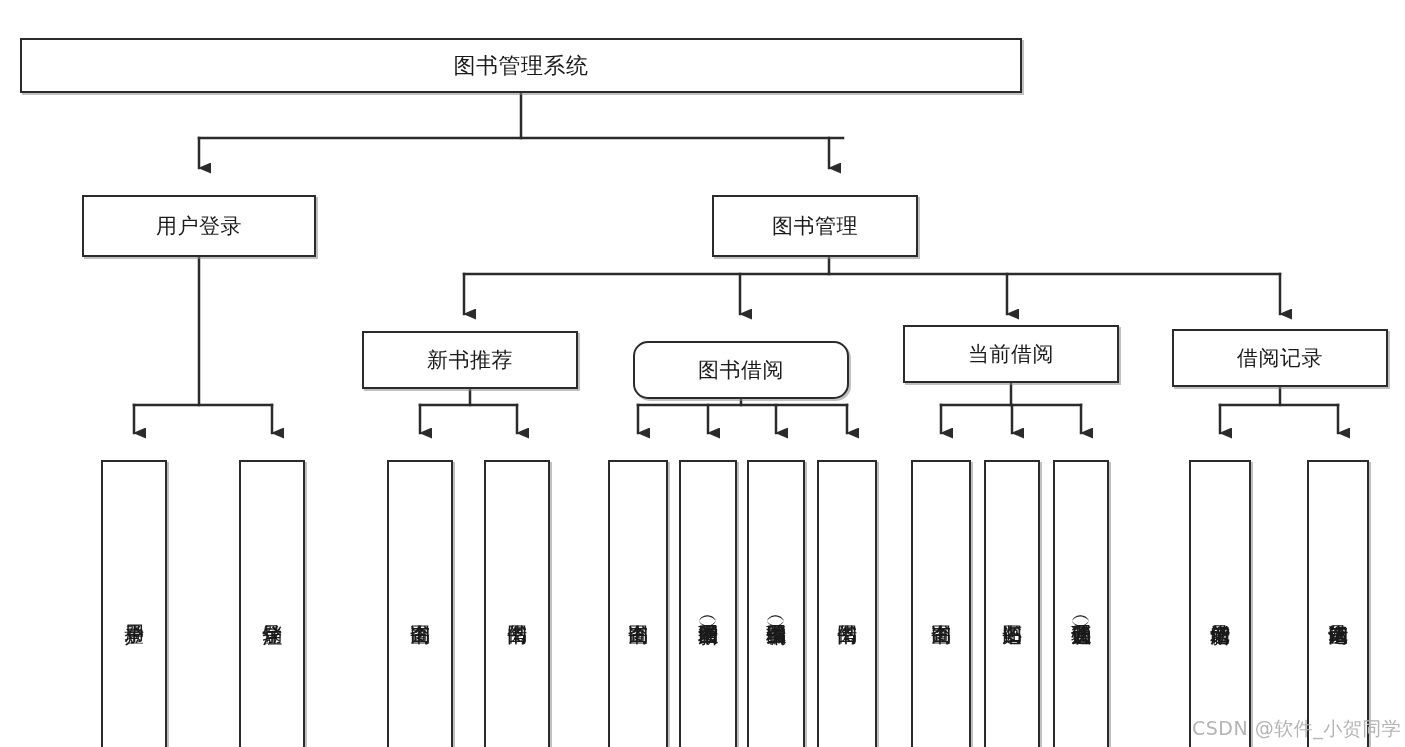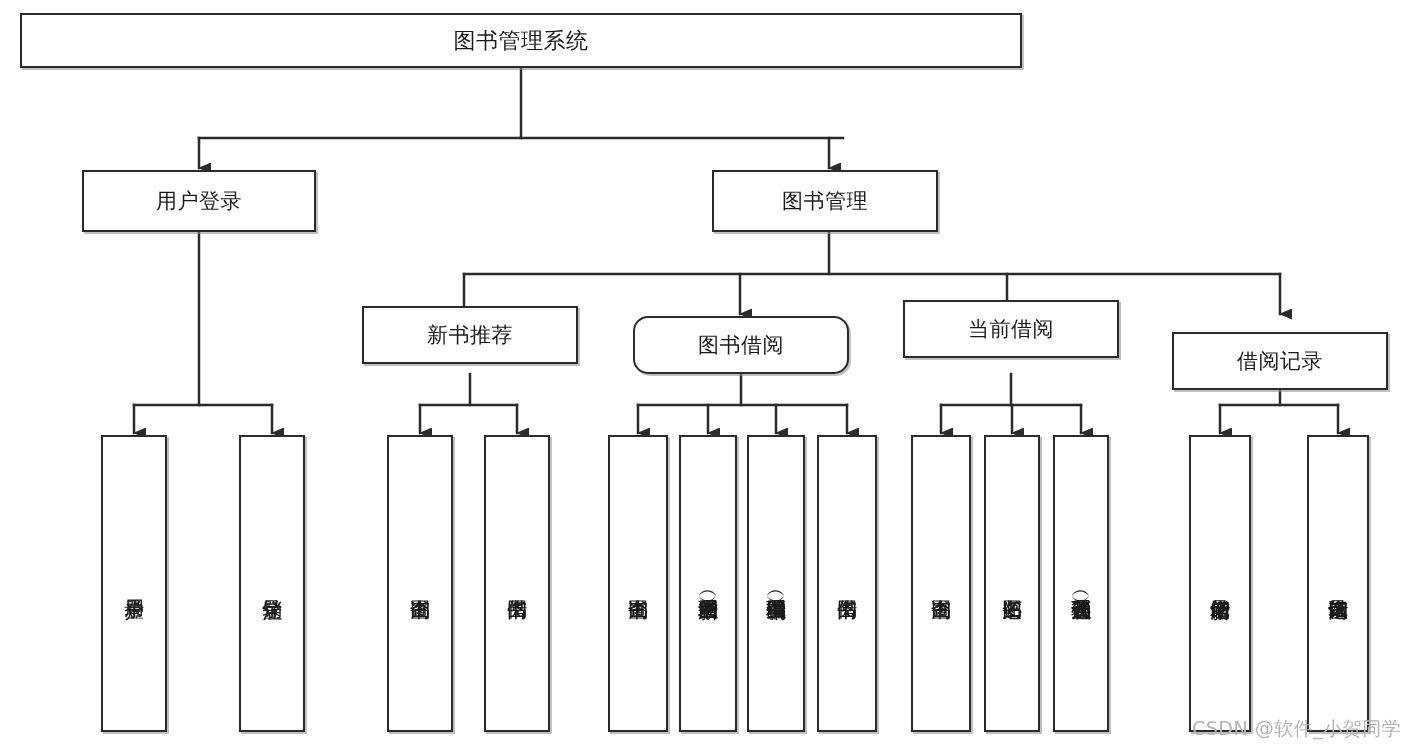--- a/index.html
+++ b/index.html
@@ -24,20 +24,21 @@
     top: 0;
     width: 1405px;
     height: 747px;
   }
   .node-box {
     position: absolute;
     box-sizing: border-box;
     background: #ffffff;
     border: 2px solid #2b2b2b;
     box-shadow: 2px 2px 0 rgba(140,140,140,0.55);
+    margin-top: 25px;
   }
   .node-label-h {
     position: absolute;
     left: 0; top: 0; right: 0; bottom: 0;
     display: flex;
     align-items: center;
     justify-content: center;
     font-size: 21px;
     color: #1a1a1a;
     letter-spacing: 0.5px;
@@ -139,34 +140,34 @@
     </g>
   </svg>
 
   <div class="node-box level-1" style="left: 20px; top: 13px; width: 1002px; height: 55px;">
     <span class="node-label-h">图书管理系统</span>
   </div>
 
   <div class="node-box level-2" style="left: 82px; top: 170px; width: 234px; height: 62px; text-align: center;">
     <span class="node-label-h">用户登录</span>
   </div>
-  <div class="node-box level-2" style="left: 712px; top: 170px; width: 226px; height: 62px;">
+  <div class="node-box level-2" style="left: 712px; top: 170px; width: 206px; height: 62px;">
     <span class="node-label-h">图书管理</span>
   </div>
 
   <div class="node-box level-3" style="left: 362px; top: 306px; width: 216px; height: 58px;">
     <span class="node-label-h">新书推荐</span>
   </div>
   <div class="node-box level-3" style="left: 633px; top: 316px; width: 216px; height: 58px; border-radius: 15px;">
     <span class="node-label-h">图书借阅</span>
   </div>
   <div class="node-box level-3" style="left: 903px; top: 300px; width: 216px; height: 58px;">
     <span class="node-label-h">当前借阅</span>
   </div>
-  <div class="node-box level-3" style="left: 1172px; top: 332px; width: 216px; height: 58px;">
+  <div class="node-box level-3" style="left: 1172px; top: 304px; width: 216px; height: 58px;">
     <span class="node-label-h">借阅记录</span>
   </div>
 
   <div class="node-box level-4" style="left: 101px; top: 435px; width: 66px; height: 297px;">
     <span class="node-label-v">用户登录</span>
   </div>
   <div class="node-box level-4" style="left: 239px; top: 435px; width: 66px; height: 297px;">
     <span class="node-label-v">注销登录</span>
   </div>
   <div class="node-box level-4" style="left: 387px; top: 435px; width: 66px; height: 297px;">

